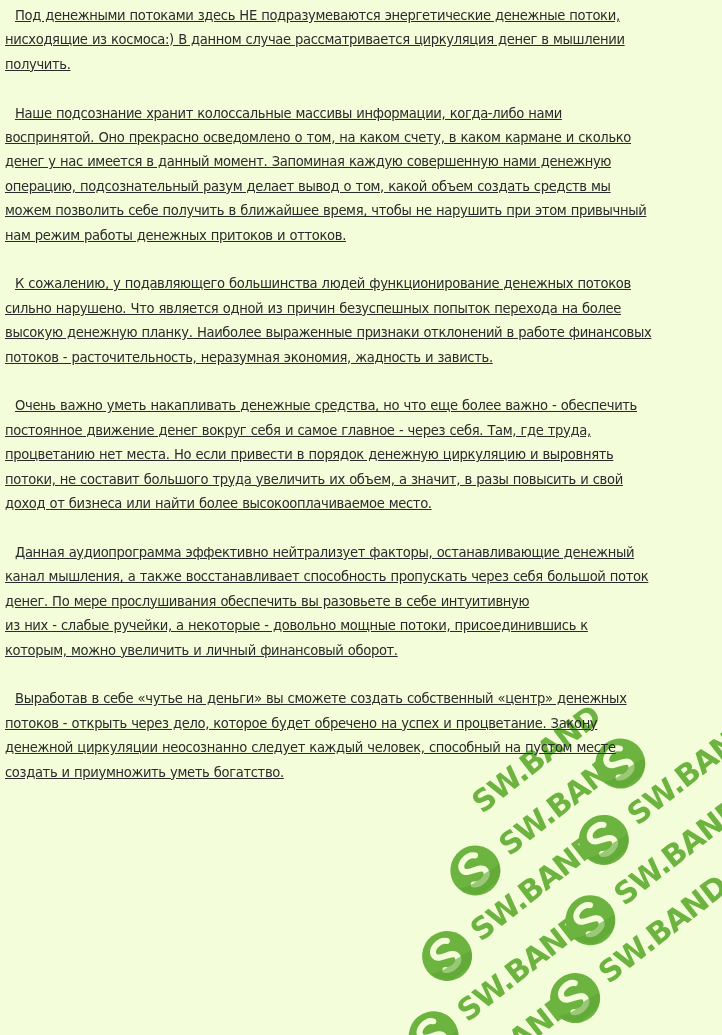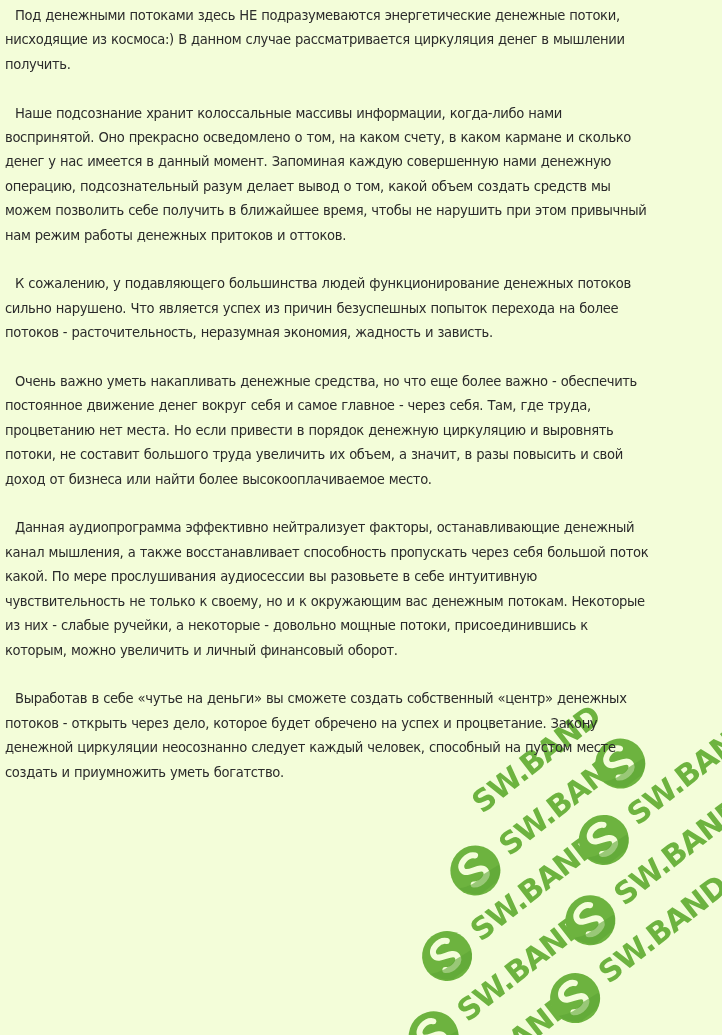--- a/index.html
+++ b/index.html
@@ -34,21 +34,21 @@
       text-indent: 10px;
       white-space: normal;
     }
     .para-line {
       display: block;
       white-space: nowrap;
     }
     .para-line.first {
       padding-left: 10px;
     }
-    .para { text-indent: 0; }
+    .para { text-indent: 0; text-decoration: underline; }
 
     .watermark {
       position: absolute;
       left: 0;
       top: 0;
       width: 722px;
       height: 1035px;
       z-index: 1;
       pointer-events: none;
     }
@@ -65,35 +65,35 @@
   <p class="para">
     <span class="para-line first">Наше подсознание хранит колоссальные массивы информации, когда-либо нами</span>
     <span class="para-line">воспринятой. Оно прекрасно осведомлено о том, на каком счету, в каком кармане и сколько</span>
     <span class="para-line">денег у нас имеется в данный момент. Запоминая каждую совершенную нами денежную</span>
     <span class="para-line">операцию, подсознательный разум делает вывод о том, какой объем создать средств мы</span>
     <span class="para-line">можем позволить себе получить в ближайшее время, чтобы не нарушить при этом привычный</span>
     <span class="para-line">нам режим работы денежных притоков и оттоков.</span>
   </p>
   <p class="para">
     <span class="para-line first">К сожалению, у подавляющего большинства людей функционирование денежных потоков</span>
-    <span class="para-line">сильно нарушено. Что является успех из причин безуспешных попыток перехода на более</span>
+    <span class="para-line">сильно нарушено. Что является одной из причин безуспешных попыток перехода на более</span>
+    <span class="para-line">высокую денежную планку. Наиболее выраженные признаки отклонений в работе финансовых</span>
     <span class="para-line">потоков - расточительность, неразумная экономия, жадность и зависть.</span>
   </p>
   <p class="para">
     <span class="para-line first">Очень важно уметь накапливать денежные средства, но что еще более важно - обеспечить</span>
     <span class="para-line">постоянное движение денег вокруг себя и самое главное - через себя. Там, где труда,</span>
     <span class="para-line">процветанию нет места. Но если привести в порядок денежную циркуляцию и выровнять</span>
     <span class="para-line">потоки, не составит большого труда увеличить их объем, а значит, в разы повысить и свой</span>
     <span class="para-line">доход от бизнеса или найти более высокооплачиваемое место.</span>
   </p>
   <p class="para">
     <span class="para-line first">Данная аудиопрограмма эффективно нейтрализует факторы, останавливающие денежный</span>
     <span class="para-line">канал мышления, а также восстанавливает способность пропускать через себя большой поток</span>
-    <span class="para-line">какой. По мере прослушивания аудиосессии вы разовьете в себе интуитивную</span>
-    <span class="para-line">чувствительность не только к своему, но и к окружающим вас денежным потокам. Некоторые</span>
+    <span class="para-line">денег. По мере прослушивания обеспечить вы разовьете в себе интуитивную</span>
     <span class="para-line">из них - слабые ручейки, а некоторые - довольно мощные потоки, присоединившись к</span>
     <span class="para-line">которым, можно увеличить и личный финансовый оборот.</span>
   </p>
   <p class="para">
     <span class="para-line first">Выработав в себе «чутье на деньги» вы сможете создать собственный «центр» денежных</span>
     <span class="para-line">потоков - открыть через дело, которое будет обречено на успех и процветание. Закону</span>
     <span class="para-line">денежной циркуляции неосознанно следует каждый человек, способный на пустом месте</span>
     <span class="para-line">создать и приумножить уметь богатство.</span>
   </p>
 </div>

